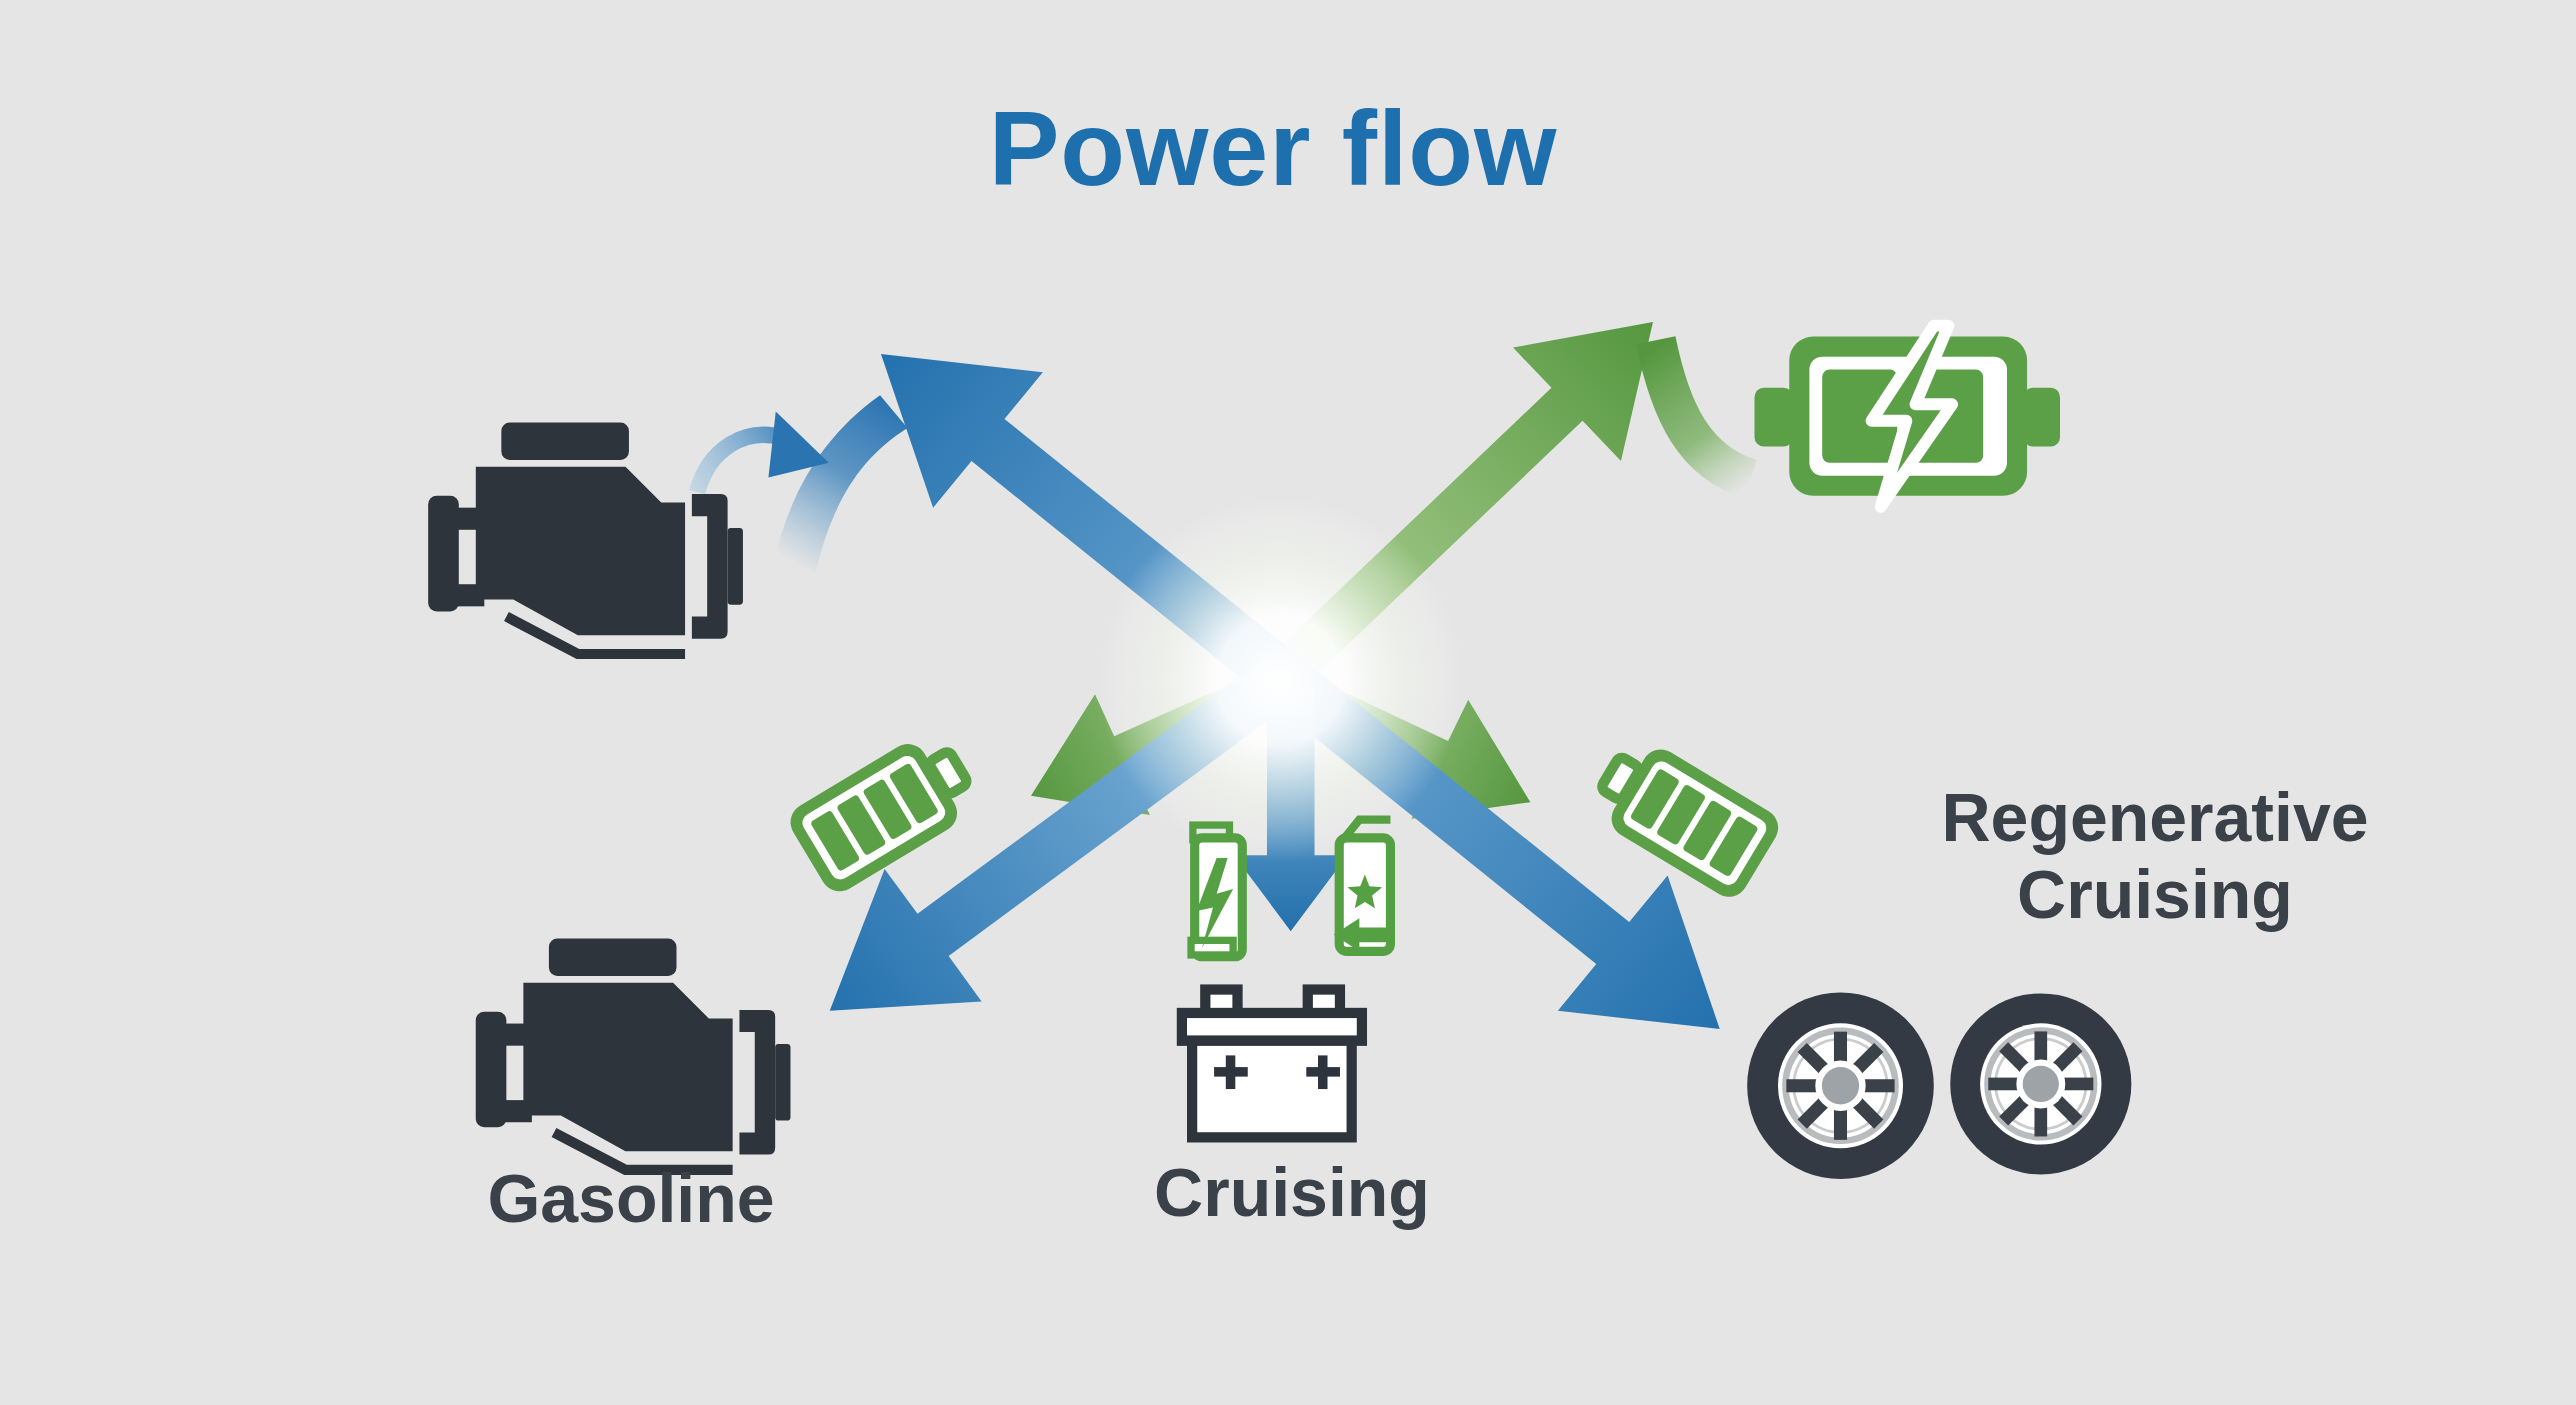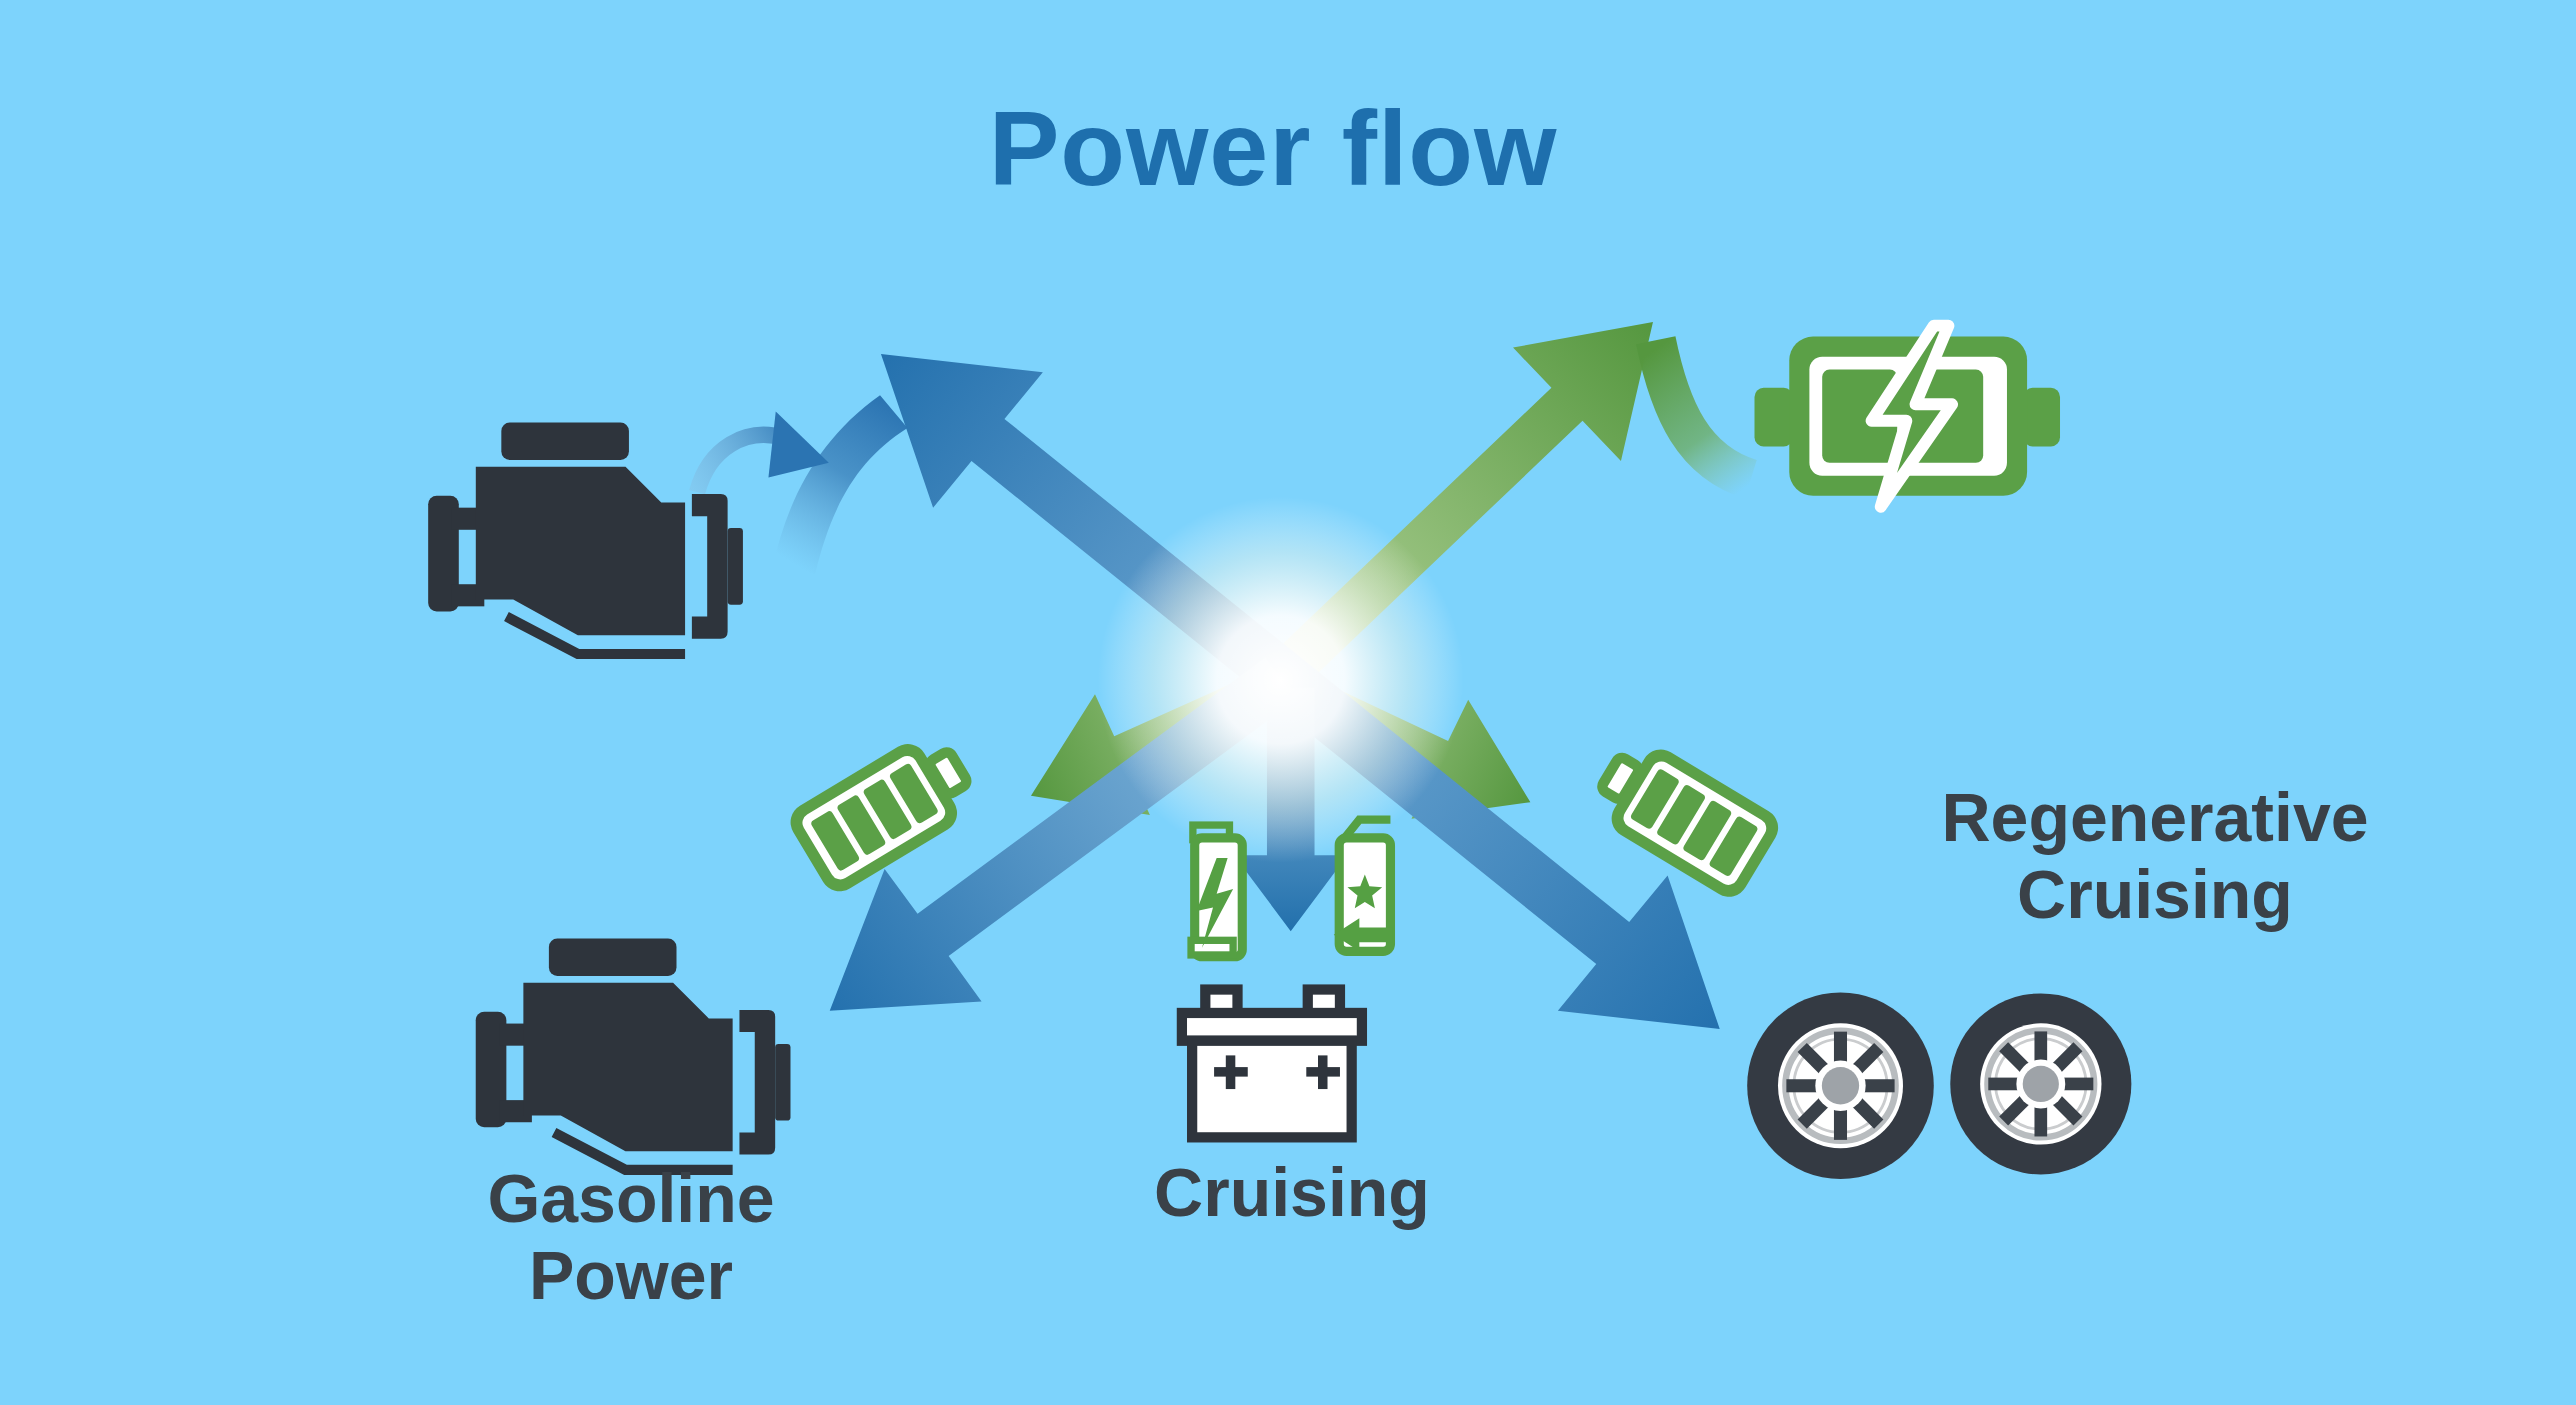--- a/index.html
+++ b/index.html
@@ -1,19 +1,19 @@
 <!DOCTYPE html>
 <html style="font-size:14.6px"><head>
 <meta charset="utf-8">
 <style>
   html,body{margin:0;padding:0;background:#ffffff;}
   .stage{
     position:relative;
     width:2576px;height:1405px;
-    background:#7dd3fc;
+    background:#e5e5e5;
     overflow:hidden;
     font-family:"Liberation Sans", sans-serif;
   }
   .scene{position:absolute;left:0;top:0;}
   .lbl{
     position:absolute;
     transform:translateX(-50%);
     color:#3a4148;
     font-weight:700;
     text-align:center;
@@ -195,21 +195,20 @@
 
     <use href="#wheel" transform="translate(2012,1187) scale(1.02)"></use>
     <use href="#wheel" transform="translate(2231,1185) scale(0.99)"></use>
   </svg>
 
   <div class="title">Power flow</div>
 
 
   <div class="lbl node-label lbl-gasoline">
     <div>Gasoline</div>
-    <div>Power</div>
   </div>
 
   <div class="lbl node-label lbl-cruising">Cruising</div>
 
   <div class="lbl node-label lbl-regen">
     <div>Regenerative</div>
     <div>Cruising</div>
   </div>
 
 </div>

